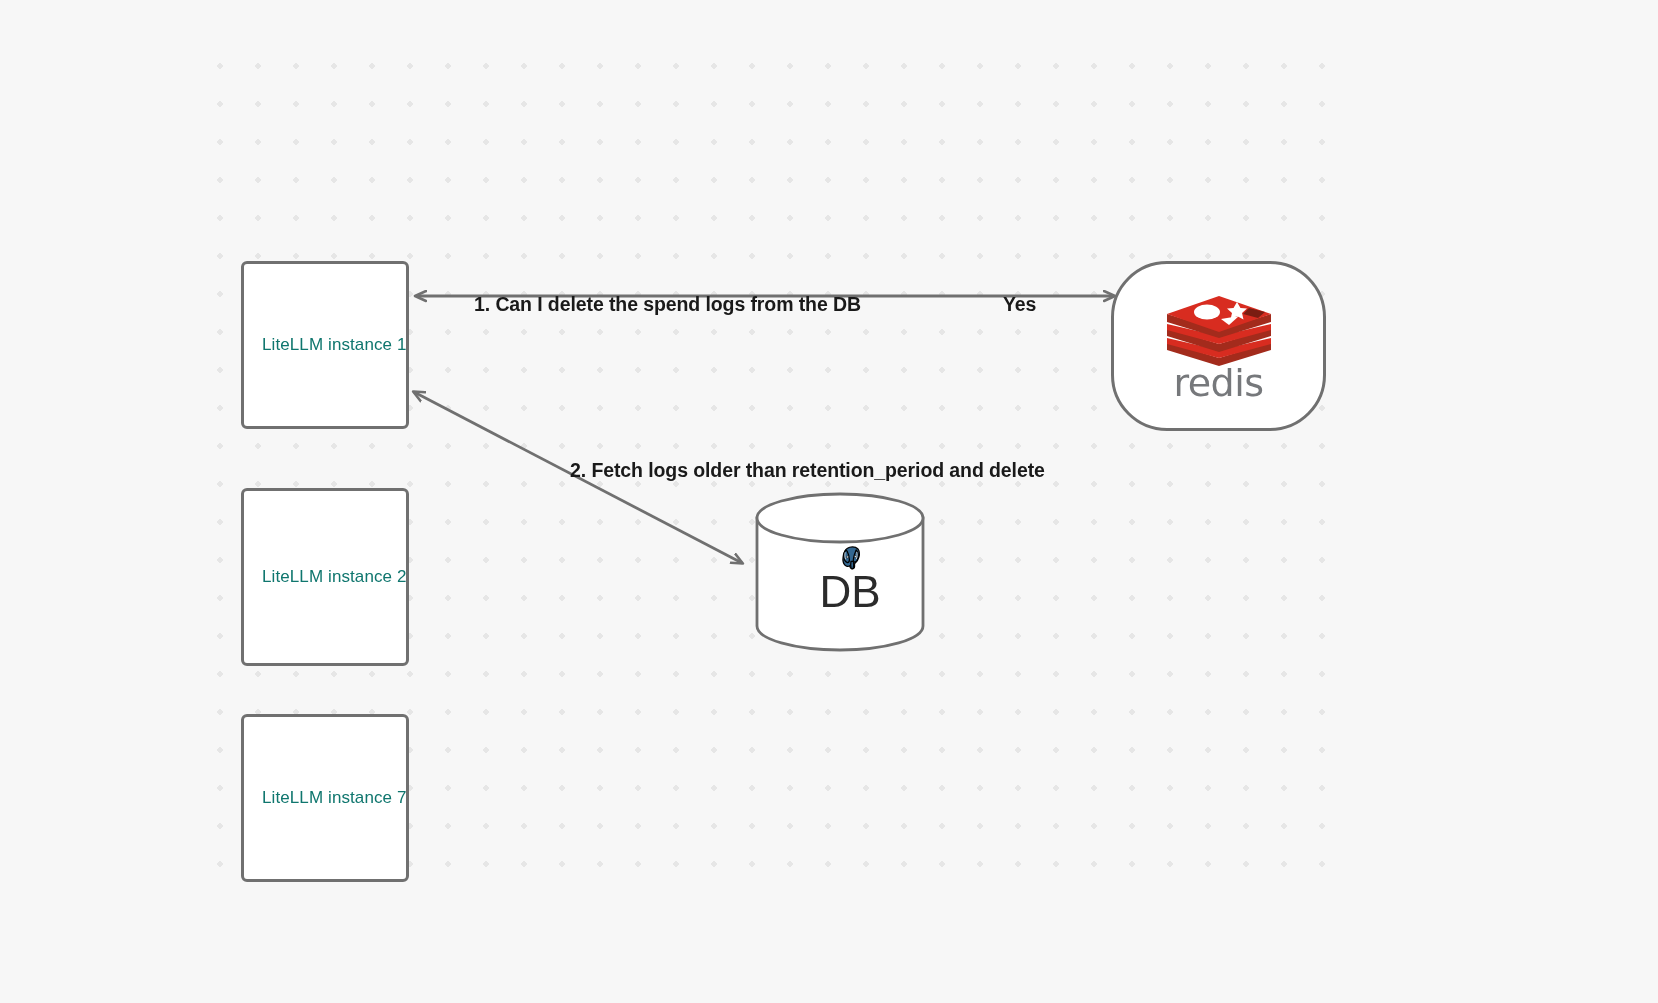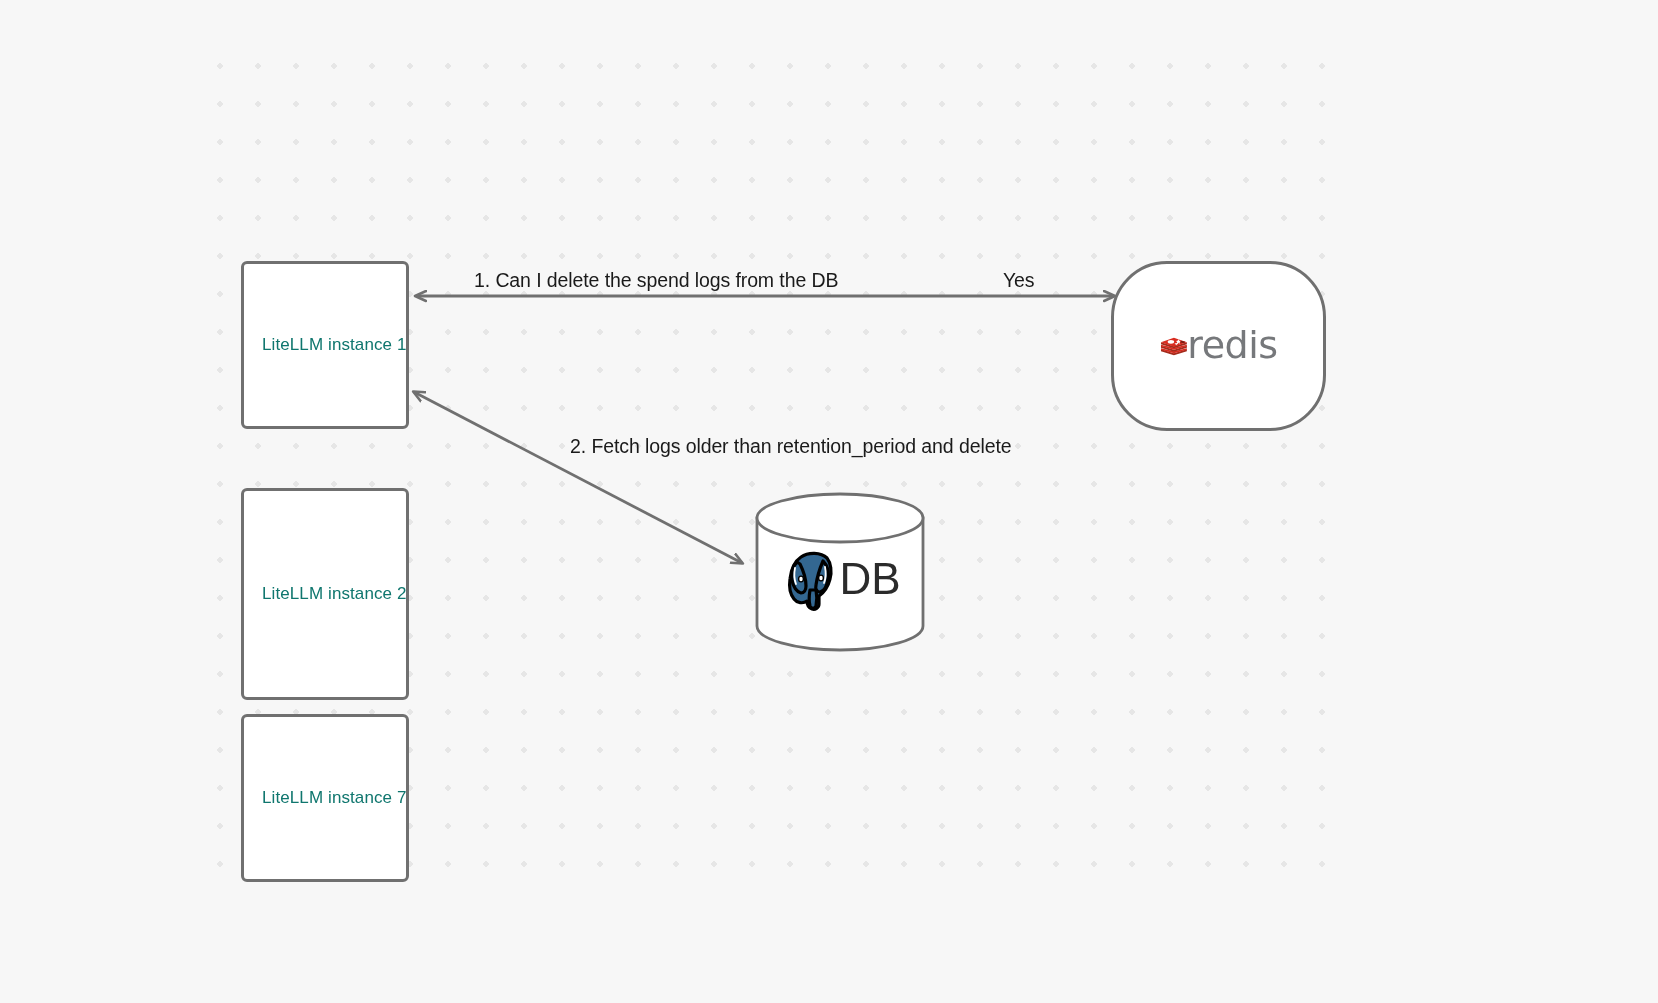--- a/index.html
+++ b/index.html
@@ -43,21 +43,21 @@
   }
   .node-box .node-label {
     font-size: 17px;
     color: #0f766e;
     padding-left: 18px;
     letter-spacing: 0.1px;
     white-space: nowrap;
   }
 
   #node-litellm-1 { left: 241px; top: 261px; width: 168px; height: 168px; }
-  #node-litellm-2 { left: 241px; top: 488px; width: 168px; height: 212px; }
+  #node-litellm-2 { left: 241px; top: 488px; width: 168px; height: 178px; }
   #node-litellm-3 { left: 241px; top: 714px; width: 168px; height: 168px; }
 
   #node-redis {
     position: absolute;
     left: 1111px;
     top: 261px;
     width: 215px;
     height: 170px;
     background: #ffffff;
     border: 3px solid #707070;
@@ -65,20 +65,21 @@
     box-sizing: border-box;
     display: flex;
     flex-direction: column;
     align-items: center;
     justify-content: center;
   }
   #redis-logo-wrap {
     width: 118px;
     height: 112px;
     display: flex;
+    flex-direction: column;
     align-items: center;
     justify-content: flex-end;
   }
   .redis-wordmark {
     font-size: 38px;
     font-weight: 400;
     color: #76787b;
     letter-spacing: -0.5px;
     line-height: 1;
     margin-top: -2px;
@@ -87,44 +88,46 @@
 
   #node-db {
     position: absolute;
     left: 754px;
     top: 492px;
     width: 172px;
     height: 160px;
   }
   .db-content {
     position: absolute;
-    left: 0;
+    left: 11px;
     top: 52px;
     width: 172px;
     height: 70px;
     display: flex;
     align-items: center;
     justify-content: center;
+    flex-direction: column;
   }
   .db-text {
     font-size: 44px;
     color: #2b2b2b;
     font-weight: 400;
     line-height: 1;
     font-family: "Liberation Sans", sans-serif;
     margin-left: -2px;
   }
 
   .edge-label {
     position: absolute;
     font-size: 19.5px;
-    font-weight: normal;
+    font-weight: bold;
     color: #1a1a1a;
     white-space: nowrap;
     letter-spacing: -0.1px;
+    margin-top: 24px;
   }
   #edge-label-1 { left: 474px; top: 269px; }
   #edge-label-1-answer { left: 1003px; top: 269px; }
   #edge-label-2 { left: 570px; top: 435px; text-align: right; }
 
   svg.overlay {
     position: absolute;
     left: 0;
     top: 0;
     width: 1658px;

